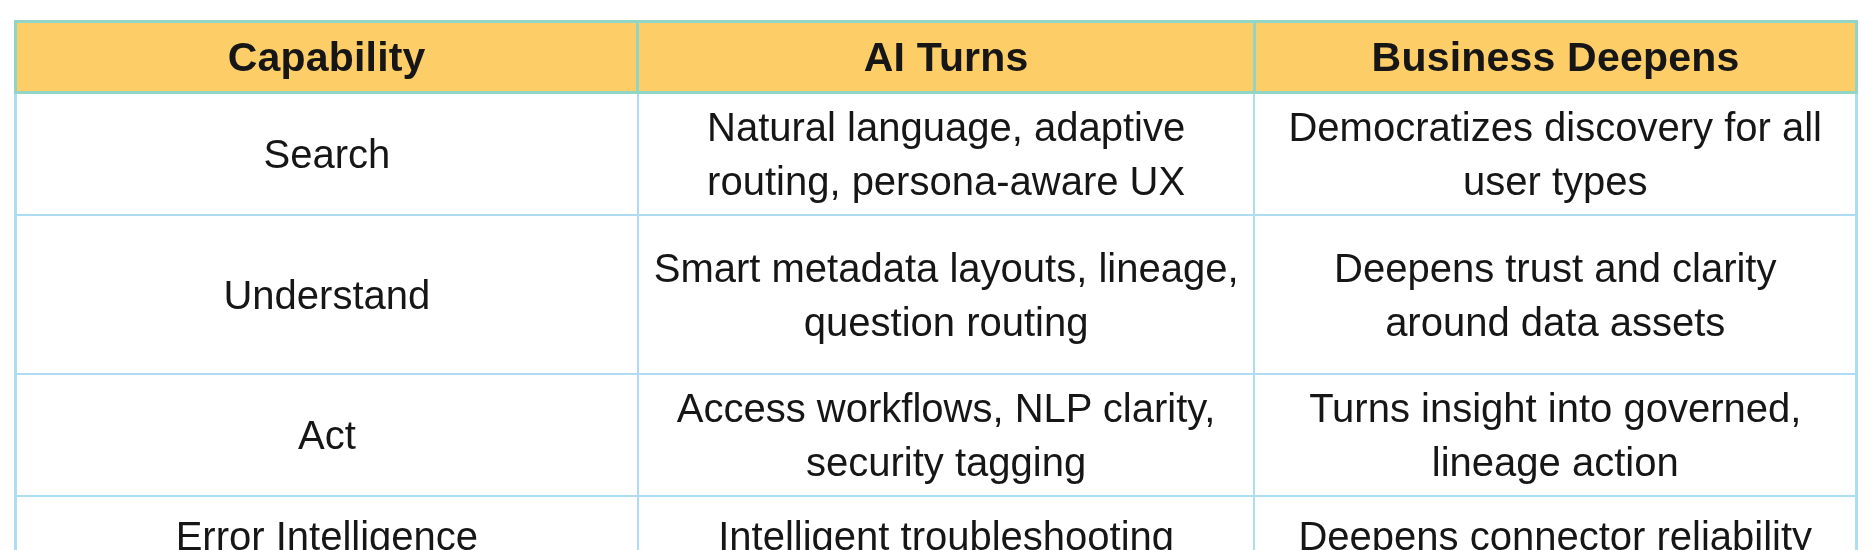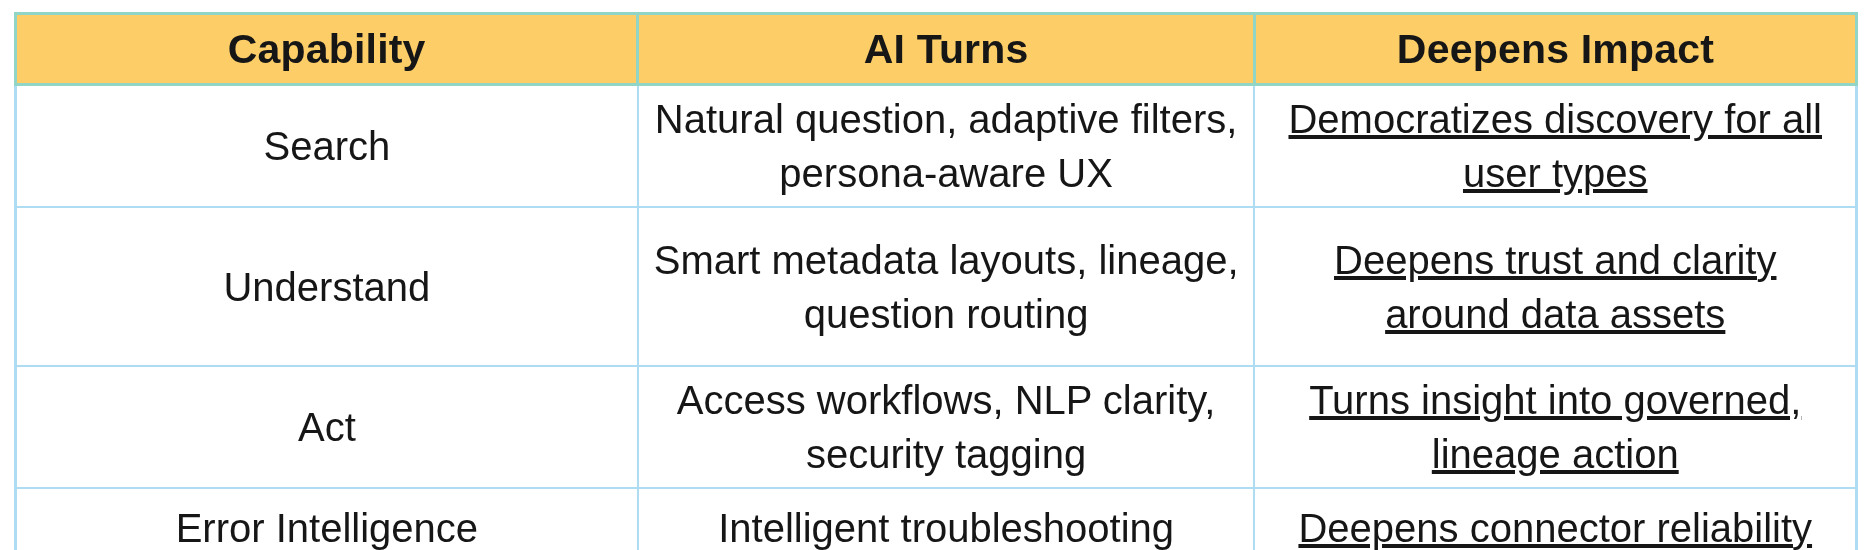--- a/index.html
+++ b/index.html
@@ -14,21 +14,21 @@
   :root {
     --header-bg: #FDCE68;
     --header-border: #90D5C5;
     --grid-border: #AEDCF2;
     --outer-border: #BDC9E4;
     --text-color: #161616;
   }
   .table-wrap {
     position: absolute;
     left: 14px;
-    top: 12px;
+    top: 20px;
     width: 1844px;
     height: 526px;
     border-radius: 28px;
   }
   table.cap-table {
     width: 100%;
     height: 100%;
     border-collapse: collapse;
     table-layout: fixed;
   }
@@ -53,21 +53,21 @@
     border: 2px solid var(--grid-border);
     font-size: 40px;
     color: var(--text-color);
     text-align: center;
     vertical-align: middle;
     line-height: 54px;
     padding: 6px 12px;
   }
   .cap-table { border-left: 3px solid var(--grid-border); }
   .cap-table tr:last-child td { border-bottom: 3px solid var(--outer-border); }
-  .cap-table td:last-child { border-right: 3px solid var(--grid-border); text-decoration: underline; }
+  .cap-table td:last-child { border-right: 3px solid var(--grid-border); }
   .cap-table td:first-child { border-left: 3px solid var(--grid-border); }
 
   tr.row-tall-1 { height: 100px; }
   tr.row-tall-2 { height: 159px; }
   tr.row-tall-3 { height: 106px; }
   tr.row-short  { height: 80px; margin-top: 23px;  }
 </style>
 </head>
 <body>
 
@@ -75,27 +75,27 @@
   <table class="cap-table">
     <colgroup>
       <col class="c1">
         <col class="c2">
         <col class="c3">
     </colgroup>
     <thead>
       <tr>
         <th>Capability</th>
         <th>AI Turns</th>
-        <th>Deepens Impact</th>
+        <th>Business Deepens</th>
       </tr>
     </thead>
     <tbody>
       <tr class="row-tall-1">
         <td>Search</td>
-        <td>Natural question, adaptive filters, persona-aware UX</td>
+        <td>Natural language, adaptive routing, persona-aware UX</td>
         <td>Democratizes discovery for all user types</td>
       </tr>
       <tr class="row-tall-2">
         <td>Understand</td>
         <td>Smart metadata layouts, lineage, question routing</td>
         <td>Deepens trust and clarity around data assets</td>
       </tr>
       <tr class="row-tall-3">
         <td>Act</td>
         <td>Access workflows, NLP clarity, security tagging</td>

